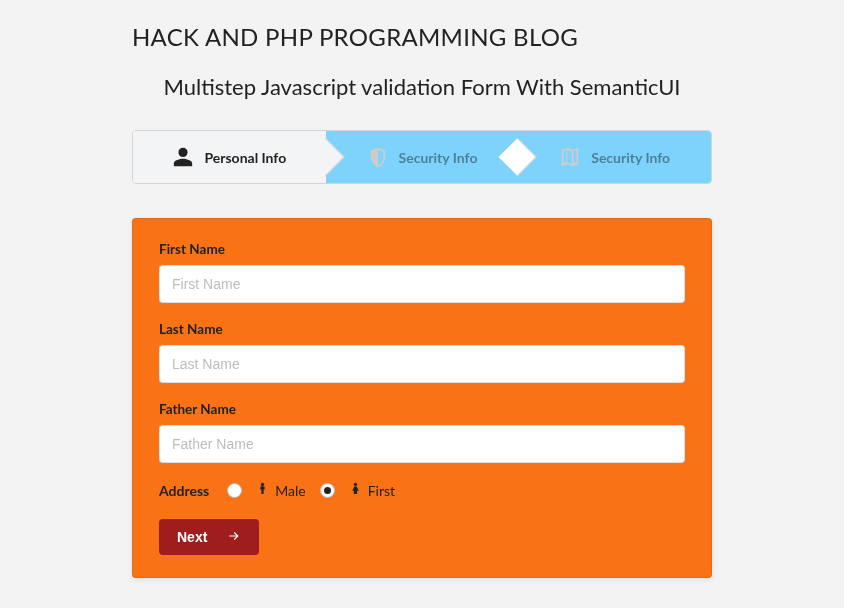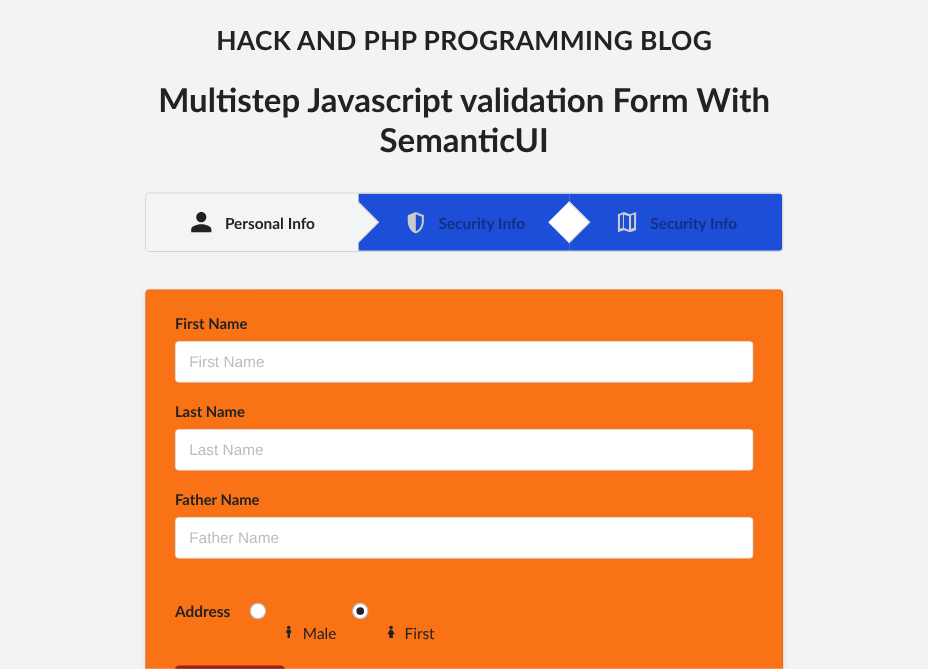--- a/index.html
+++ b/index.html
@@ -10,29 +10,28 @@
     width: 844px;
     height: 608px;
   }
   .container {
     width: 580px;
     margin: 0 auto;
     padding-top: 22px;
   }
   h1.title {
     font-size: 24px;
-    font-weight: 700;
-    text-align: center;
+    font-weight: 400;
     letter-spacing: 0.3px;
     color: #222;
     margin-bottom: 22px;
   }
   h2.subtitle {
-    font-size: 30px;
-    font-weight: 700;
+    font-size: 22px;
+    font-weight: 400;
     text-align: center;
     color: #222;
     margin-bottom: 30px;
   }
 
   
   .steps {
     display: flex;
     border: 1px solid #d4d4d5;
     border-radius: 4px;
@@ -41,21 +40,21 @@
     background: #fff;
   }
   .step {
     flex: 1;
     display: flex;
     align-items: center;
     justify-content: center;
     gap: 10px;
     height: 52px;
     position: relative;
-    background: #1d4ed8;
+    background: #7dd3fc;
     color: rgba(0,0,0,0.4);
     font-weight: 700;
     font-size: 14px;
   }
   .step.active {
     background: #f3f4f5;
     color: #222;
     align-items: center;
   }
   .step + .step::before {
@@ -123,21 +122,21 @@
     background: #fff;
   }
   .radio:checked::after {
     content: "";
     position: absolute;
     top: 3px; left: 3px;
     width: 7px; height: 7px;
     border-radius: 50%;
     background: #222;
   }
-  .gender-opt { display: inline-flex; align-items: flex-start; gap: 6px; margin-top: 41px; }
+  .gender-opt { display: inline-flex; align-items: center; gap: 6px; }
   .gender-icon svg { width: 13px; height: 15px; fill: #222; }
 
   .next-btn {
     background: #9f1d1d;
     color: #fff;
     border: none;
     border-radius: 4px;
     height: 36px;
     padding: 4px 18px;
     font-weight: 700;

